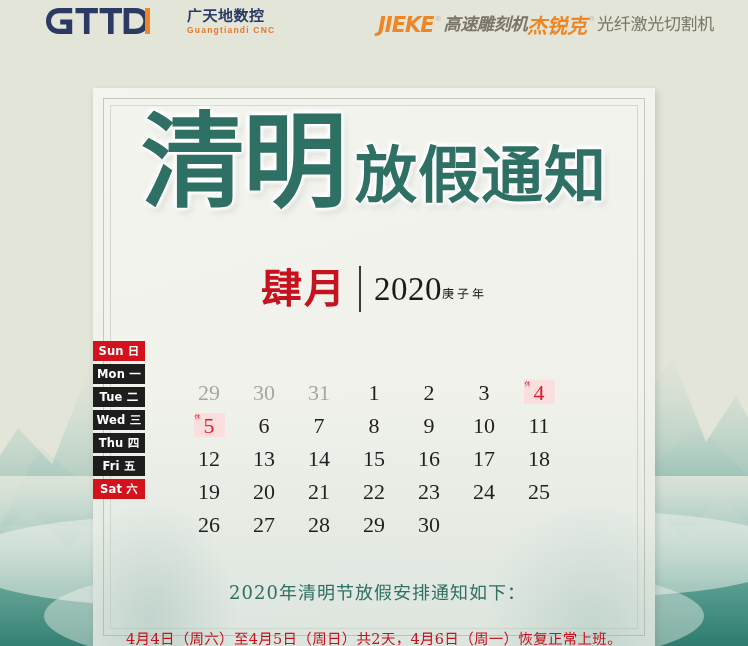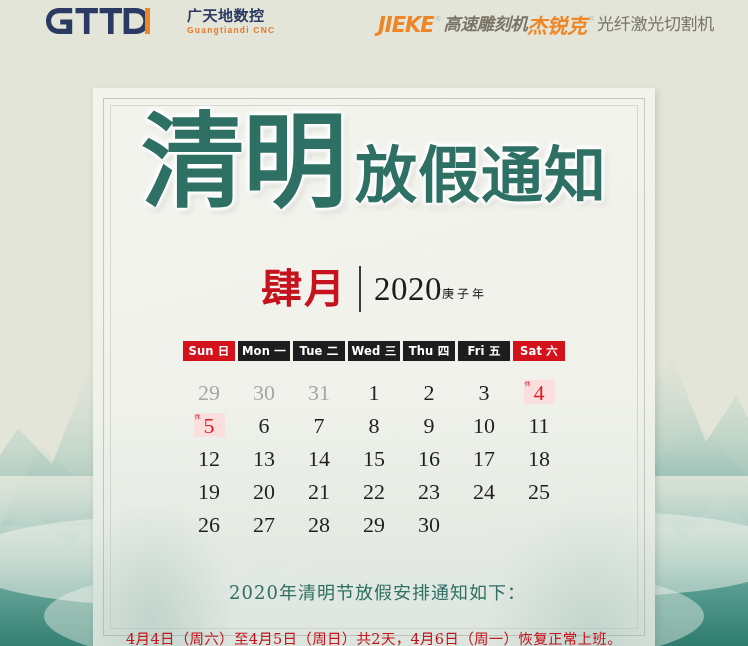--- a/index.html
+++ b/index.html
@@ -113,21 +113,21 @@
     font-size:33px;color:#1b1b1b;letter-spacing:.5px;
   }
   .yr-cn{
     font-family:"DejaVu Serif","Liberation Serif",serif;
     font-size:12px;color:#1b1b1b;letter-spacing:3px;margin-top:10px;
   }
 
   
   .weekrow{
     position:absolute;left:0;top:253px;width:562px;z-index:16;
-    display:flex;justify-content:center;gap:3px;
+    display:flex;justify-content:center;gap:3px;flex-direction:column;
   }
   .wk{
     width:52px;height:20px;line-height:20px;text-align:center;
     font-family:"DejaVu Sans","Liberation Sans",sans-serif;
     font-size:11.5px;font-weight:bold;color:#ffffff;background:#1d1d1d;
     letter-spacing:.2px;
   }
   .wk.red{background:#d4121c;}
 
   

